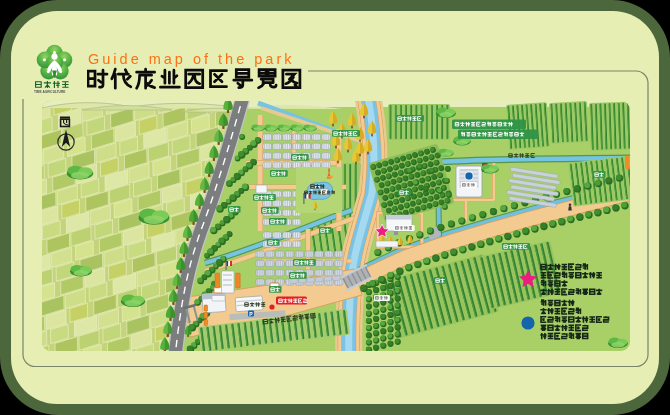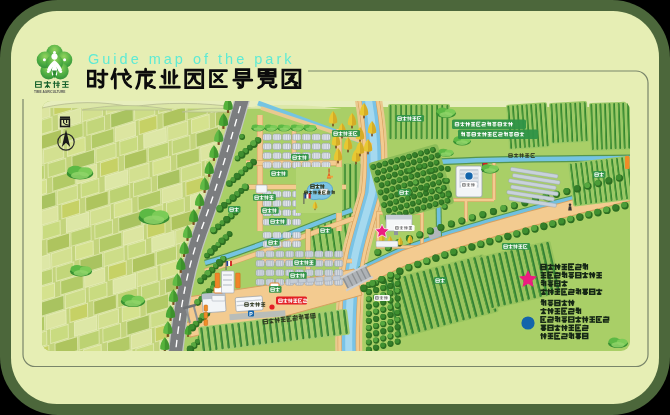--- a/index.html
+++ b/index.html
@@ -33,21 +33,21 @@
 
 <svg class="abs" style="left:34px;top:80px;" width="38" height="10" viewBox="0 0 38 10">
       <use href="#g0" transform="translate(0.4,0.5) scale(0.8)" stroke="#14602a" stroke-width="1.4" fill="none"></use>
       <use href="#g3" transform="translate(9.4,0.5) scale(0.8)" stroke="#14602a" stroke-width="1.4" fill="none"></use>
       <use href="#g6" transform="translate(18.4,0.5) scale(0.8)" stroke="#14602a" stroke-width="1.4" fill="none"></use>
       <use href="#g1" transform="translate(27.4,0.5) scale(0.8)" stroke="#14602a" stroke-width="1.4" fill="none"></use>
     </svg>
 
 <div class="abs" style="left:34px;top:89.5px;width:44px;font-size:3.2px;color:#555;font-weight:bold;">TIME AGRICULTURE</div>
 
-<div class="abs" style="left:88px;top:51px;font-size:14.5px;font-weight:normal;color:#5eead4;letter-spacing:3px;">Guide map of the park</div>
+<div class="abs" style="left:88px;top:51px;font-size:14.5px;font-weight:normal;color:#f97316;letter-spacing:3px;">Guide map of the park</div>
 
 <svg class="abs" style="left:87px;top:67px;" width="220" height="24" viewBox="0 0 220 24">
       <path transform="translate(0,1.2)" d="M1,3H8V18H1ZM1,10.5H8 M11,6H20M16,2V16.5C16,18.5 15,19 12.5,19 M11.5,12L14,14" stroke="#0c0c0c" stroke-width="2.75" fill="none" stroke-linecap="round"></path>
       <path transform="translate(24.3,1.2)" d="M4,1C3,5 2,8 0.5,10.5M4,6V20 M7,6H17M14,1.5L15.5,4.5 M12,6C12,12 14,16 19.5,18.5 M16,11L19,8" stroke="#0c0c0c" stroke-width="2.75" fill="none" stroke-linecap="round"></path>
       <path transform="translate(48.6,1.2)" d="M1,4H19M10,1V4 M4,7C4,13 3,17 1,20 M4,7H16 M10,7V20 M10,14C12,16.5 15,18.5 19,19.5 M16,12C14.5,14.5 13,16 10.5,18" stroke="#0c0c0c" stroke-width="2.75" fill="none" stroke-linecap="round"></path>
       <path transform="translate(72.9,1.2)" d="M5,2V15M14,2V15 M2,8L5,10M17,7.5L14,10 M9.5,4V15 M0.5,19H19.5" stroke="#0c0c0c" stroke-width="2.75" fill="none" stroke-linecap="round"></path>
       <path transform="translate(97.2,1.2)" d="M1.5,2H18.5V19.5H1.5Z M4.5,6H15.5 M9.5,6C9,10 7,13 4.5,15 M10.5,8C10.5,12 12,14.5 15.5,15.5" stroke="#0c0c0c" stroke-width="2.75" fill="none" stroke-linecap="round"></path>
       <path transform="translate(121.5,1.2)" d="M18,2.5H2V18.5H18 M6,6L13.5,13.5 M13.5,6L6,13.5" stroke="#0c0c0c" stroke-width="2.75" fill="none" stroke-linecap="round"></path>
       <path transform="translate(145.8,1.2)" d="M3.5,1.5H16V9H3.5Z M3.5,5.2H16 M1,12H19 M10,12V16.5C10,18.8 9,19.5 6,19.5 M5,15L7.5,17" stroke="#0c0c0c" stroke-width="2.75" fill="none" stroke-linecap="round"></path>
       <path transform="translate(170.1,1.2)" d="M2,1.5H9V8H2ZM11,1.5H18V8H11Z M2,5H9M11,5H18 M4,11H16V14.5 M6,11V14.5H14 M7,15C6,17 4,18.5 1.5,19.5 M13,15C13,18 14,19 17,19 18,19 18.8,18.6 19,17" stroke="#0c0c0c" stroke-width="2.75" fill="none" stroke-linecap="round"></path>

